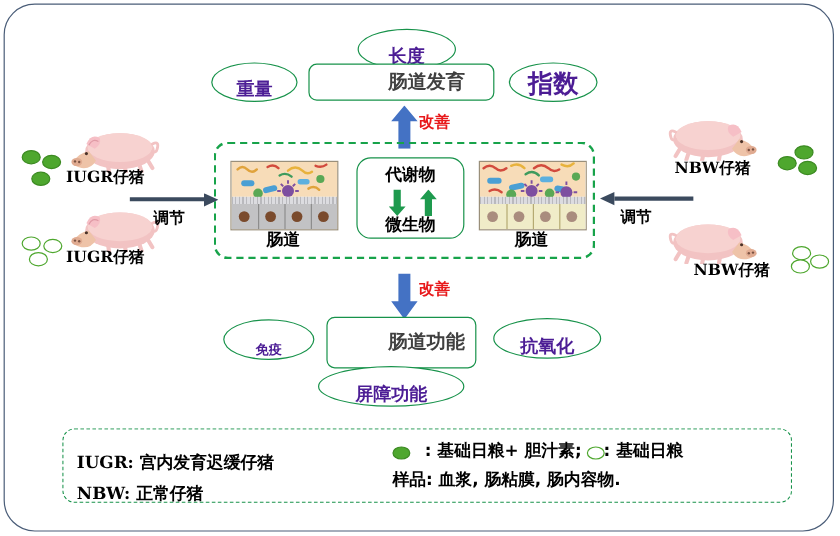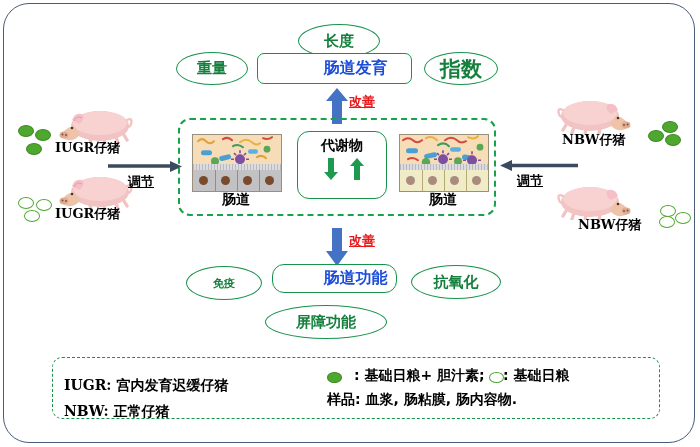--- a/index.html
+++ b/index.html
@@ -7,28 +7,28 @@
        font-family:"Liberation Sans","DejaVu Sans",sans-serif;}
   #stage{position:relative;width:700px;height:447px;background:#fff;}
 
   .outer-frame{position:absolute;left:3px;top:3px;width:692px;height:440px;
     border:1.6px solid #4a5d78;border-radius:26px;box-sizing:border-box;}
 
   .abs{position:absolute;box-sizing:border-box;}
 
   
   .ellipse{border:1.8px solid #17924a;border-radius:50%;
-    display:flex;align-items:center;justify-content:center;
-    color:#15803d;font-weight:bold;background:#fff;
+    display:flex;align-items:flex-end;justify-content:center;
+    color:#4c1d95;font-weight:bold;background:#fff;
     font-family:Liberation Serif, serif;}
 
   
   .gbox{border:1.8px solid #17924a;border-radius:7px;background:#fff;
     display:flex;align-items:center;justify-content:center;
-    color:#1d4ed8;font-weight:bold;font-family:"DejaVu Sans",sans-serif;padding-left:42px;}
+    color:#404040;font-weight:bold;font-family:"DejaVu Sans",sans-serif;padding-left:42px;}
 
   
   .dashbox{border:2.4px dashed #17a34a;border-radius:12px;background:transparent;}
   .legendbox{border:1.6px dashed #17924a;border-radius:10px;background:#fff;}
 
   
   .centerbox{border:1.6px solid #17924a;border-radius:12px;background:#fff;}
   .cb-label{position:absolute;left:0;width:100%;text-align:center;
     font-weight:bold;color:#000;font-family:"DejaVu Sans",sans-serif;font-size:14px;}
 
@@ -48,21 +48,21 @@
   .pig-label{position:absolute;font-weight:bold;color:#000;
     font-family:"DejaVu Serif",serif;white-space:nowrap;}
 
   .dot-filled{position:absolute;background:#4ea72e;border:1px solid #3c8a22;
     border-radius:50%;}
   .dot-open{position:absolute;background:#fff;border:1.5px solid #4ea72e;
     border-radius:50%;}
 
   
   .arrow-label{position:absolute;font-weight:bold;font-family:"DejaVu Sans",sans-serif;
-    white-space:nowrap;text-decoration:underline;}
+    white-space:nowrap;}
   .red-label{color:#e8191b;}
   .blk-label{color:#000;}
 
   .legend-text{position:absolute;white-space:nowrap;color:#000;font-weight:bold;}
   .lt-serif{font-family:"DejaVu Serif",serif;margin-top:11px;}
   .lt-sans{font-family:"DejaVu Sans",sans-serif;}
 </style>
 </head>
 <body>
 
@@ -124,20 +124,21 @@
     </div>
   </div>
   <div class="gut-label" style="left:192px;top:191px;width:88px;font-size:14px;">肠道</div>
 
   <div class="centerbox abs" style="left:297px;top:131px;width:90px;height:68px;">
     <div class="cb-label" style="top:5px;">代谢物</div>
     <svg style="position:absolute;left:18px;top:26px;width:56px;height:22px;" viewBox="0 0 56 22">
       <polygon points="12,0 12,14 8,14 15,22 22,14 18,14 18,0" fill="#1e9a4e"></polygon>
       <polygon points="38,22 38,8 34,8 41,0 48,8 44,8 44,22" fill="#1e9a4e"></polygon>
     </svg>
+    <div class="cb-label" style="top:47px;">微生物</div>
   </div>
 
   <div class="gut" style="left:399px;top:134px;width:88px;height:56px;">
     <div class="lumen"></div>
     <svg style="position:absolute;left:0;top:0;width:100%;height:56%;" viewBox="0 0 88 31">
       <path d="M3 5 q5 -4 10 0 q4 4 9 0" stroke="#d24a3d" stroke-width="2" fill="none" stroke-linecap="round"></path>
       <path d="M26 3 q6 -3 11 2" stroke="#e8b23c" stroke-width="2" fill="none" stroke-linecap="round"></path>
       <path d="M45 5 q6 -5 12 0 q4 4 9 1" stroke="#d24a3d" stroke-width="2" fill="none" stroke-linecap="round"></path>
       <path d="M68 2 q6 3 10 -1" stroke="#e8b23c" stroke-width="2" fill="none" stroke-linecap="round"></path>
       <rect x="6" y="13" width="12" height="5" rx="2.5" fill="#4a9fd4"></rect>
@@ -170,21 +171,21 @@
 
   <svg class="abs" style="left:325px;top:228px;width:24px;height:38px;" viewBox="0 0 24 38">
     <polygon points="7,0 17,0 17,23 23,23 12,38 1,23 7,23" fill="#4472c4"></polygon>
   </svg>
   <div class="arrow-label red-label" style="left:349px;top:232px;font-size:13px;">改善</div>
 
   <div class="ellipse abs" style="left:186px;top:266px;width:76px;height:34px;font-size:11px;">
     <span>免疫</span>
   </div>
 
-  <div class="gbox abs" style="left:272px;top:264px;width:125px;height:29px;font-size:16px;border-radius:12px;">
+  <div class="gbox abs" style="left:272px;top:264px;width:125px;height:43px;font-size:16px;">
     <span>肠道功能</span>
   </div>
 
   <div class="ellipse abs" style="left:411px;top:265px;width:90px;height:34px;font-size:15px;">
     <span>抗氧化</span>
   </div>
 
   <div class="ellipse abs" style="left:265px;top:305px;width:122px;height:34px;font-size:15px;">
     <span>屏障功能</span>
   </div>

